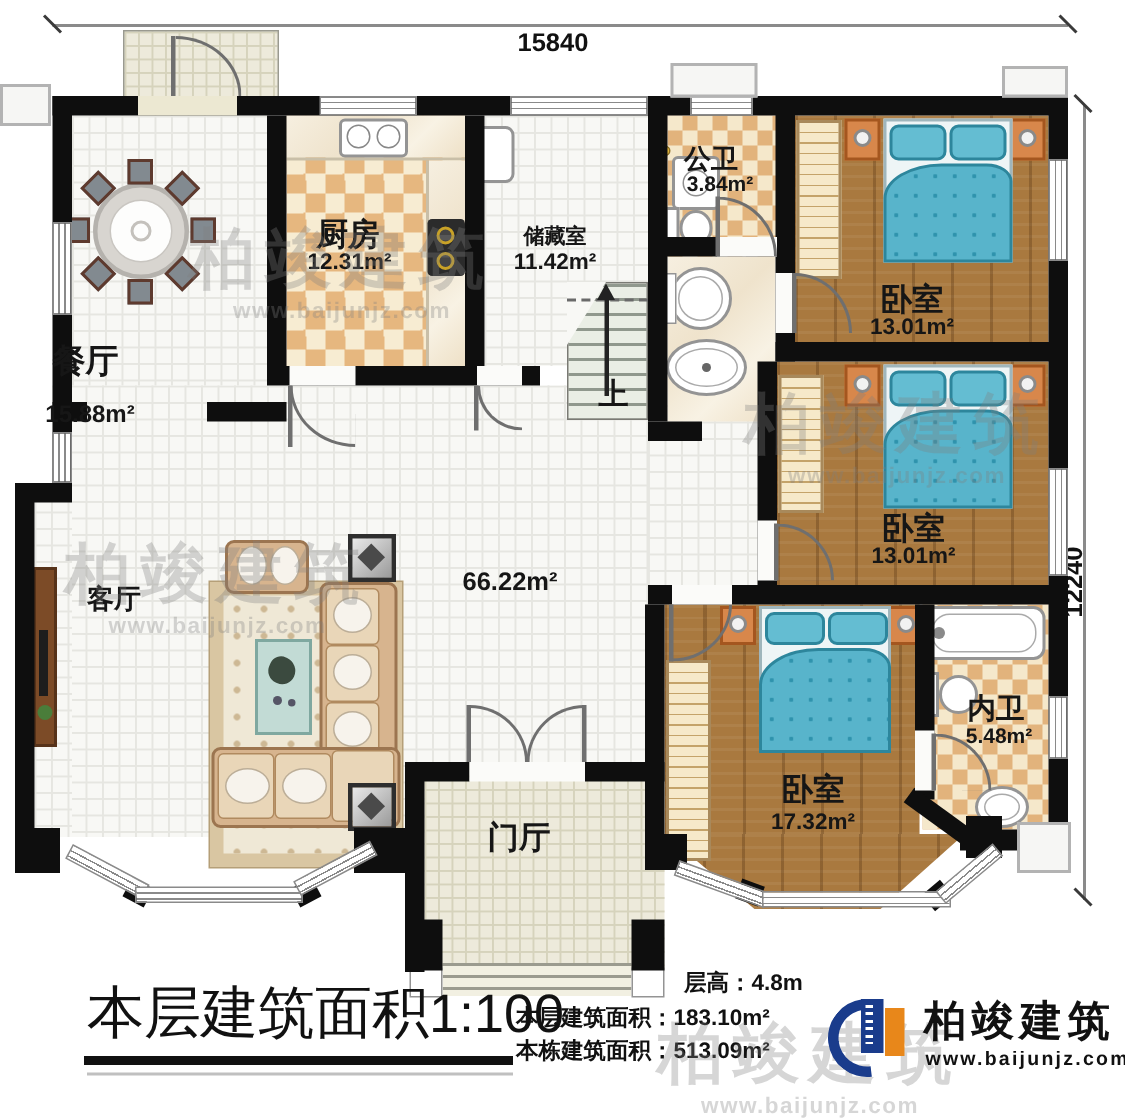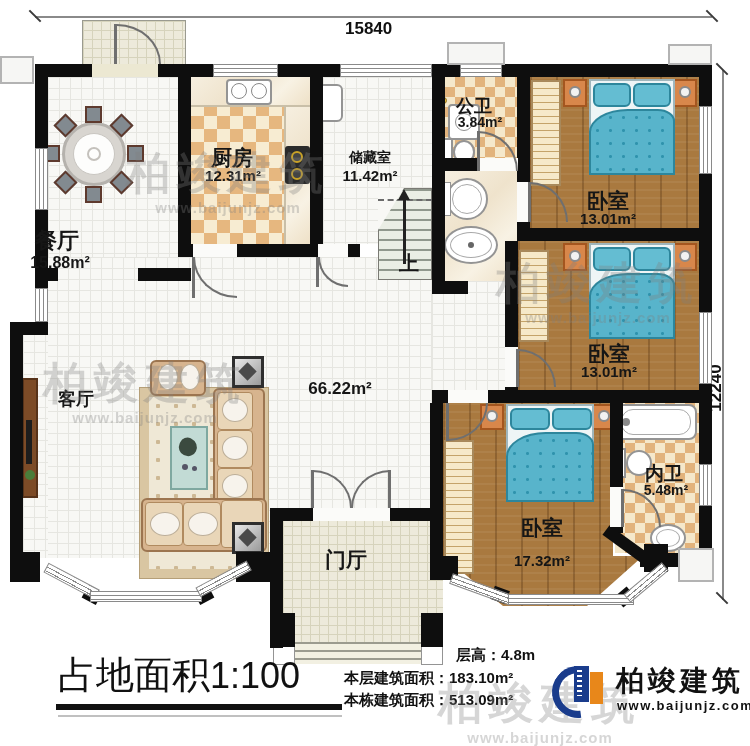--- a/index.html
+++ b/index.html
@@ -279,33 +279,33 @@
   <div class="leaf" style="left:446px;top:403px;width:3px;height:38px"></div>
   <div class="arc br" style="left:448px;top:403px;width:40px;height:38px"></div>
   <div class="leaf" style="left:621px;top:489px;width:3px;height:38px"></div>
   <div class="arc tr" style="left:623px;top:489px;width:38px;height:38px"></div>
   <div class="leaf" style="left:311px;top:470px;width:3px;height:38px"></div>
   <div class="arc tr" style="left:313px;top:470px;width:39px;height:38px"></div>
   <div class="leaf" style="left:388px;top:470px;width:3px;height:38px"></div>
   <div class="arc tlr" style="left:351px;top:470px;width:39px;height:38px"></div>
 
   <div class="lbl" style="left:57px;top:241px;font-size:22px">餐厅</div>
-  <div class="lbl" style="left:60px;top:263px;font-size:16px">15.88m²</div>
+  <div class="lbl" style="left:60px;top:277px;font-size:16px">15.88m²</div>
   <div class="lbl" style="left:232px;top:157px;font-size:21px">厨房</div>
   <div class="lbl" style="left:233px;top:175px;font-size:15px">12.31m²</div>
   <div class="lbl" style="left:370px;top:157px;font-size:14px">储藏室</div>
   <div class="lbl" style="left:370px;top:175px;font-size:15px">11.42m²</div>
   <div class="lbl" style="left:474px;top:106px;font-size:18px">公卫</div>
   <div class="lbl" style="left:480px;top:122px;font-size:14px">3.84m²</div>
   <div class="lbl" style="left:608px;top:200px;font-size:21px">卧室</div>
   <div class="lbl" style="left:608px;top:218px;font-size:15px">13.01m²</div>
   <div class="lbl" style="left:609px;top:353px;font-size:21px">卧室</div>
   <div class="lbl" style="left:609px;top:371px;font-size:15px">13.01m²</div>
   <div class="lbl" style="left:542px;top:527px;font-size:21px">卧室</div>
-  <div class="lbl" style="left:542px;top:560px;font-size:15px">17.32m²</div>
+  <div class="lbl" style="left:542px;top:548px;font-size:15px">17.32m²</div>
   <div class="lbl" style="left:664px;top:473px;font-size:19px">内卫</div>
   <div class="lbl" style="left:666px;top:490px;font-size:14px">5.48m²</div>
   <div class="lbl" style="left:76px;top:399px;font-size:18px">客厅</div>
   <div class="lbl" style="left:340px;top:388px;font-size:17px">66.22m²</div>
   <div class="lbl" style="left:346px;top:559px;font-size:21px">门厅</div>
   <div class="lbl" style="left:409px;top:263px;font-size:20px">上</div>
 
   <div class="wm" style="left:228px;top:182px">
     <div class="wmb">柏竣建筑</div>
     <div class="wms">www.baijunjz.com</div>
@@ -317,21 +317,21 @@
   <div class="wm" style="left:145px;top:392px">
     <div class="wmb">柏竣建筑</div>
     <div class="wms">www.baijunjz.com</div>
   </div>
   <div class="wm" style="left:540px;top:712px">
     <div class="wmb">柏竣建筑</div>
     <div class="wms">www.baijunjz.com</div>
   </div>
 
   <div class="a" style="left:58px;top:650px;font-weight:400;color:#111;white-space:nowrap">
-    <span style="font-size:38px">占地面积</span><span style="font-size:36px">1:100</span>
+    <span style="font-size:38px">本层建筑面积</span><span style="font-size:36px">1:100</span>
   </div>
   <div class="a" style="left:56px;top:704px;width:286px;height:6px;background:#111"></div>
   <div class="a" style="left:58px;top:715px;width:284px;height:2px;background:#c0c0c0"></div>
 
   <div class="a" style="left:456px;top:646px;font-size:15px;font-weight:700;color:#111;white-space:nowrap">
     <span>层高：</span><span>4.8m</span>
   </div>
   <div class="a" style="left:344px;top:669px;font-size:15px;font-weight:700;color:#111;white-space:nowrap">
     <span>本层建筑面积：</span><span>183.10m²</span>
   </div>

